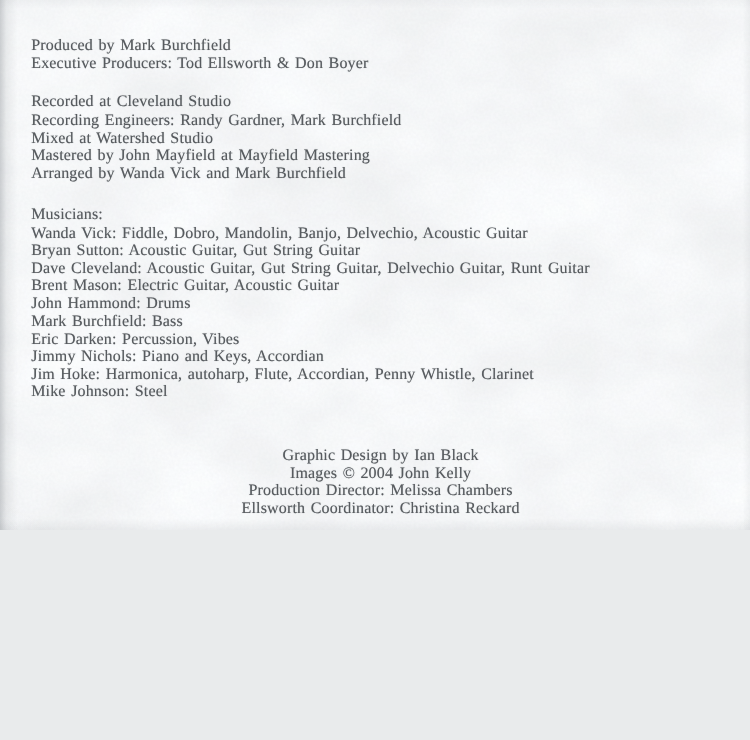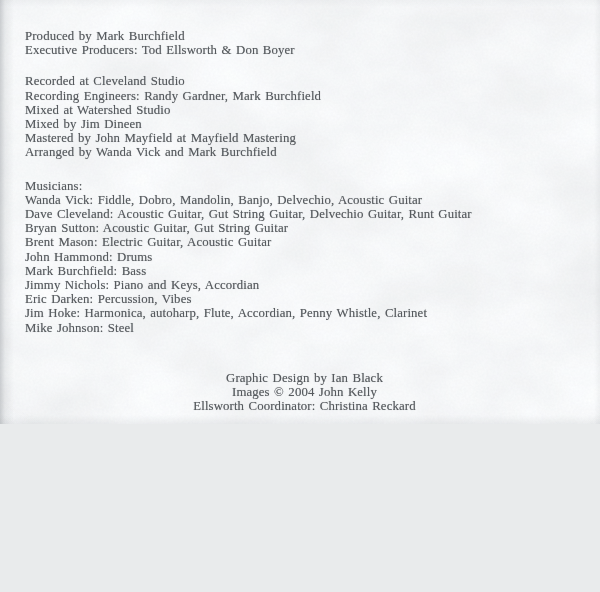--- a/index.html
+++ b/index.html
@@ -102,42 +102,42 @@
 
     <div class="block">
       <div class="ln">Produced by Mark Burchfield</div>
       <div class="ln">Executive Producers: Tod Ellsworth &amp; Don Boyer</div>
     </div>
 
     <div class="block gap-recording">
       <div class="ln">Recorded at Cleveland Studio</div>
       <div class="ln">Recording Engineers: Randy Gardner, Mark Burchfield</div>
       <div class="ln">Mixed at Watershed Studio</div>
-      <div class="ln">Mixed by Jim Dineen</div>
       <div class="ln">Mastered by John Mayfield at Mayfield Mastering</div>
       <div class="ln">Arranged by Wanda Vick and Mark Burchfield</div>
     </div>
 
     <div class="block gap-musicians">
       <div class="ln">Musicians:</div>
       <div class="ln">Wanda Vick: Fiddle, Dobro, Mandolin, Banjo, Delvechio, Acoustic Guitar</div>
+      <div class="ln">Bryan Sutton: Acoustic Guitar, Gut String Guitar</div>
       <div class="ln">Dave Cleveland: Acoustic Guitar, Gut String Guitar, Delvechio Guitar, Runt Guitar</div>
-      <div class="ln">Bryan Sutton: Acoustic Guitar, Gut String Guitar</div>
       <div class="ln">Brent Mason: Electric Guitar, Acoustic Guitar</div>
       <div class="ln">John Hammond: Drums</div>
       <div class="ln">Mark Burchfield: Bass</div>
+      <div class="ln">Eric Darken: Percussion, Vibes</div>
       <div class="ln">Jimmy Nichols: Piano and Keys, Accordian</div>
-      <div class="ln">Eric Darken: Percussion, Vibes</div>
       <div class="ln">Jim Hoke: Harmonica, autoharp, Flute, Accordian, Penny Whistle, Clarinet</div>
       <div class="ln">Mike Johnson: Steel</div>
     </div>
 
     <div class="block last">
       <div class="ln">Graphic Design by Ian Black</div>
       <div class="ln">Images © 2004 John Kelly</div>
+      <div class="ln">Production Director: Melissa Chambers</div>
       <div class="ln">Ellsworth Coordinator: Christina Reckard</div>
     </div>
 
   </div>
 
   <div class="speck s1"></div>
   <div class="speck s2"></div>
   <div class="speck s3"></div>
 
 </div>

